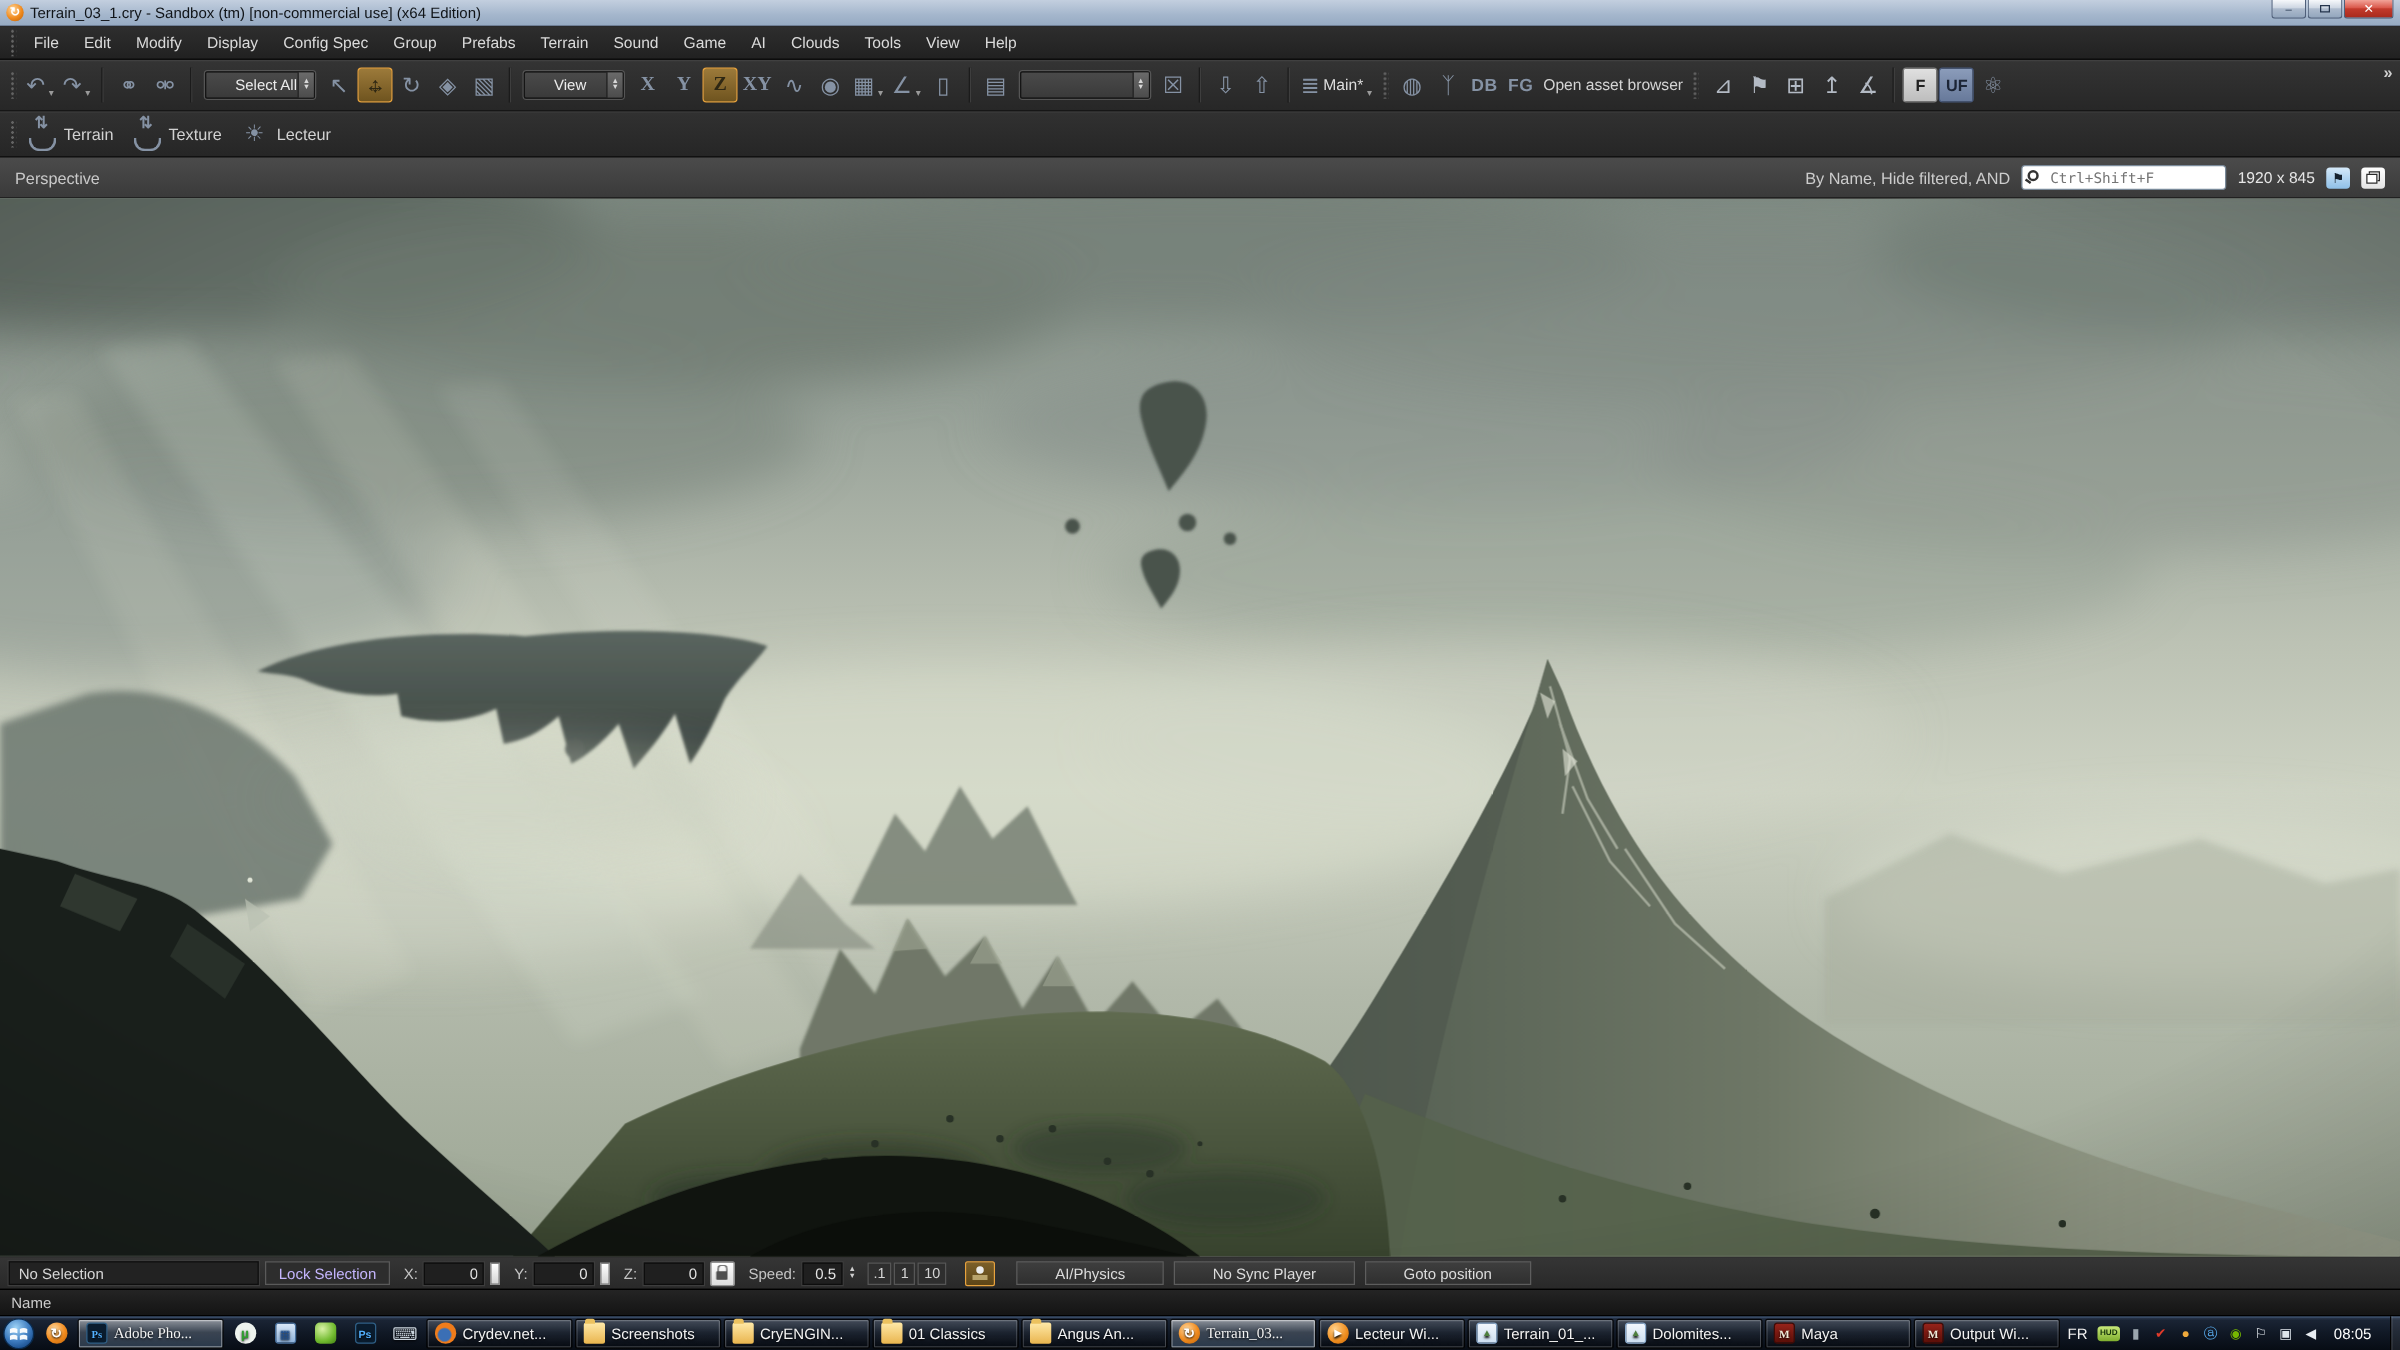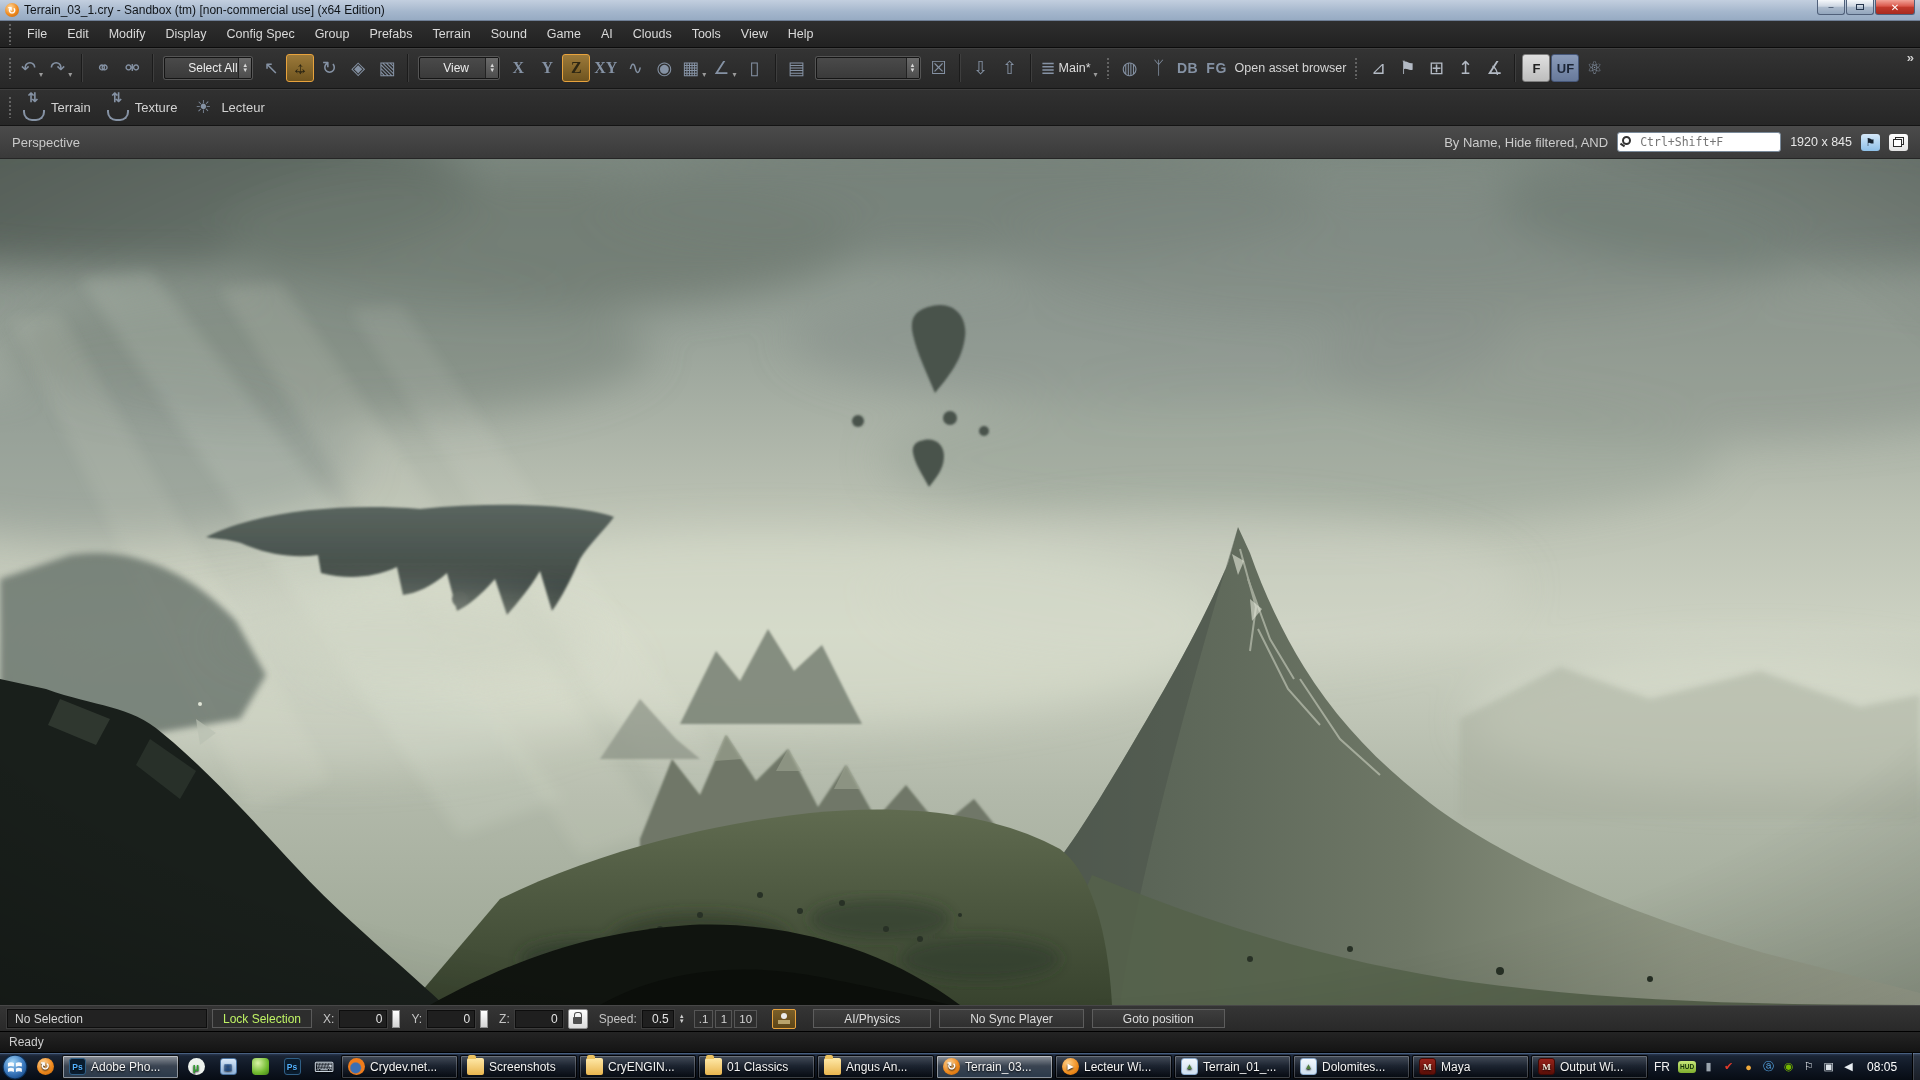--- a/index.html
+++ b/index.html
@@ -95,21 +95,21 @@
 
   
   .viewport { height:846px; position:relative; flex:0 0 auto; background:#a9b0a3; overflow:hidden; }
   .viewport svg { display:block; }
 
   
   .bottombar { height:26px; background:linear-gradient(#353535,#292929); border-top:1px solid #474747;
     display:flex; align-items:center; padding:0 7px; gap:5px; font-size:12px; color:#b9b9b9; flex:0 0 auto; }
   .sel-field { width:200px; height:19px; background:#222; border:1px solid #0e0e0e; box-shadow:0 0 0 1px #3c3c3c;
     color:#d6d6d6; display:flex; align-items:center; padding:0 7px; }
-  .flatbtn { height:19px; border:1px solid #5a5a5a; background:#2d2d2d; color:#bef264; font-size:12px;
+  .flatbtn { height:19px; border:1px solid #5a5a5a; background:#2d2d2d; color:#c4b5fd; font-size:12px;
     display:flex; align-items:center; padding:0 10px; }
   .coord-label { margin-left:6px; color:#c4c4c4; }
   .coord-input { width:48px; height:18px; background:#1f1f1f; border:1px solid #0d0d0d; box-shadow:0 0 0 1px #3c3c3c;
     color:#e3e3e3; font-size:12px; text-align:right; padding:0 4px; outline:none; }
   .dragger { width:8px; height:18px; background:linear-gradient(#ffffff,#d4d4d4); border:1px solid #8d8d8d; }
   .lockbtn { width:20px; height:20px; background:linear-gradient(#ffffff,#dcdcdc); border:1px solid #909090;
     border-radius:2px; display:flex; align-items:center; justify-content:center; }
   .padlock { position:relative; width:9px; height:7px; background:#4f4f4f; border-radius:1px; margin-top:4px; }
   .padlock::before { content:""; position:absolute; top:-5px; left:1px; width:6px; height:5px;
     border:1.5px solid #4f4f4f; border-bottom:none; border-radius:3px 3px 0 0; }
@@ -137,21 +137,21 @@
     border-top:1px solid #000; box-shadow:inset 0 1px 0 rgba(120,160,210,.35);
     display:flex; align-items:center; padding:0 2px; gap:2px; flex:0 0 auto; }
   .startbtn { width:30px; height:28px; display:flex; align-items:center; justify-content:center; }
   .task-btn { height:24px; border-radius:2px; display:flex; align-items:center; gap:5px; padding:0 6px;
     color:#f3f3f3; font-size:12px; text-shadow:0 1px 2px #000; }
   .task-btn.pinned { width:30px; justify-content:center; padding:0; }
   .task-btn.open, .task-btn.active { width:117px; border:1px solid rgba(0,0,0,.85);
     background:linear-gradient(rgba(255,255,255,.18),rgba(255,255,255,.05) 45%,rgba(0,0,0,.25));
     box-shadow:inset 0 0 0 1px rgba(255,255,255,.22); }
   .task-btn.active { background:linear-gradient(rgba(255,255,255,.5),rgba(210,225,240,.22) 45%,rgba(130,170,210,.28));
-    box-shadow:inset 0 0 0 1px rgba(255,255,255,.45); }
+    box-shadow:inset 0 0 0 1px rgba(255,255,255,.45);font-family:Liberation Serif, serif; }
   .task-label { white-space:nowrap; overflow:hidden; text-overflow:clip; flex:1; }
   .ticon { width:17px; height:17px; flex:0 0 auto; display:flex; align-items:center; justify-content:center;
     border-radius:3px; position:relative; font-size:10px; }
   .icon-cryengine { border-radius:50%; background:radial-gradient(circle at 38% 32%,#ffd9a0,#f08a1d 55%,#b85e07); }
   .icon-cryengine::after { content:"↻"; color:#fff; font-size:11px; font-weight:bold; }
   .icon-photoshop { background:#0a1c2e; border:1px solid #2f5f86; }
   .icon-photoshop::after { content:"Ps"; color:#53b1ff; font-size:8.5px; font-weight:bold; }
   .icon-utorrent { border-radius:50%; background:#eef3ee; }
   .icon-utorrent::after { content:"µ"; color:#2f9e2f; font-weight:bold; font-size:11px; }
   .icon-calculator { background:linear-gradient(#d9e8f8,#8fb2da); border:1px solid #49719e; }
@@ -556,21 +556,21 @@
         <span class="pbtn">1</span>
         <span class="pbtn">10</span>
       </span>
     <span class="physbtn" style="margin-left:10px"></span>
     <span class="bbtn" style="margin-left:12px">AI/Physics</span>
     <span class="bbtn">No Sync Player</span>
     <span class="bbtn">Goto position</span>
   </div>
 
   <div class="statusbar">
-    <span class="status-ready">Ready</span>
+    <span class="status-ready">Name</span>
   </div>
 
   <div class="taskbar">
     <span class="startbtn">
       <svg width="26" height="26" viewBox="0 0 24 24">
         <defs>
           <radialGradient id="orb" cx="0.4" cy="0.3" r="0.9">
             <stop offset="0" stop-color="#9fd4f7"></stop>
               <stop offset="0.5" stop-color="#3e7cc0"></stop>
             <stop offset="0.8" stop-color="#1b4f8f"></stop>

